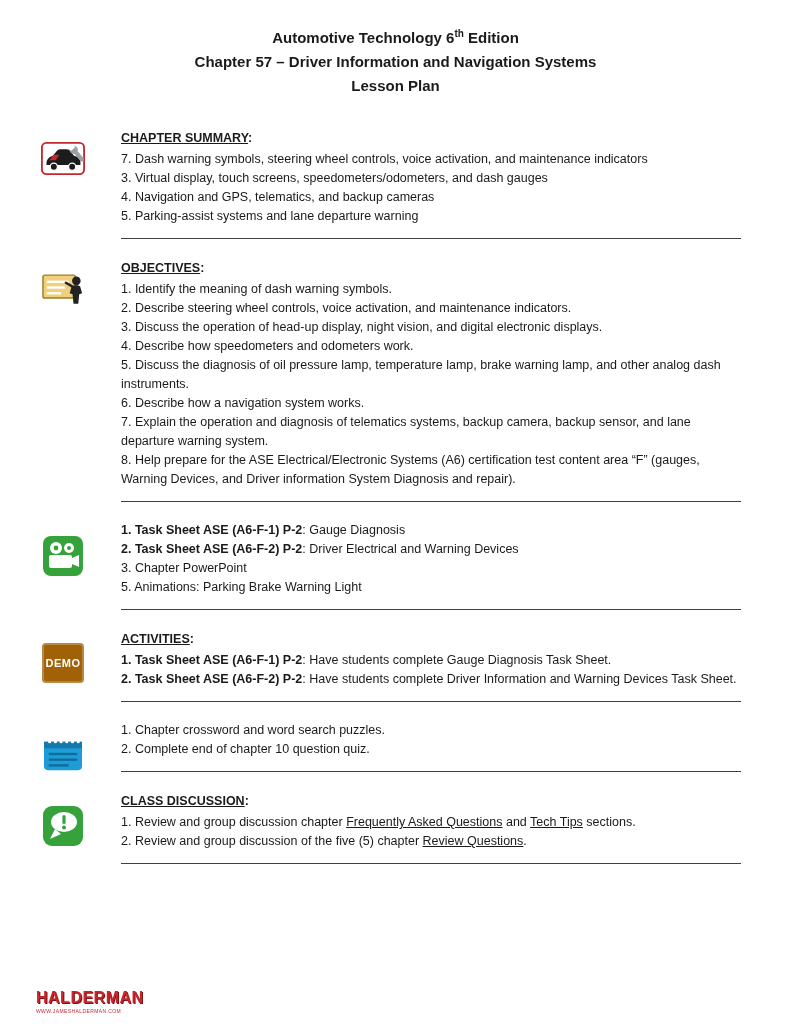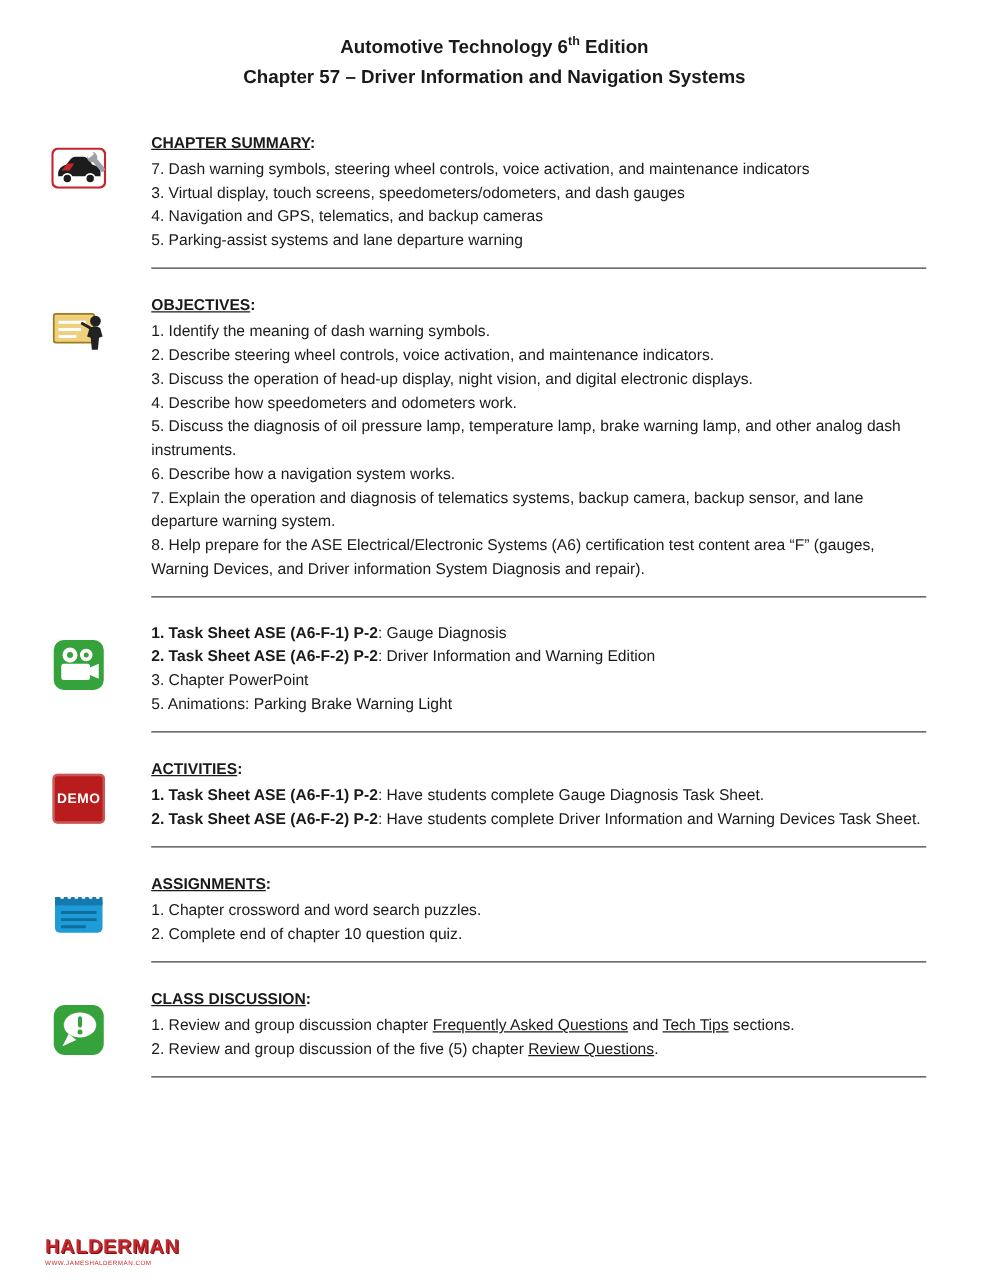--- a/index.html
+++ b/index.html
@@ -12,35 +12,36 @@
   .page-header sup { font-size:10px; vertical-align:super; }
   .content { margin:30px 0 0 121px; width:620px; }
   .sec { position:relative; }
   .sec h2 { font-size:12.5px; font-weight:bold; line-height:20px; margin-bottom:2px; }
   .u { text-decoration:underline; }
   .item { font-size:12.5px; line-height:19px; }
   .item b { font-weight:bold; }
   .rule { border-top:1px solid #404040; margin:12px 0 19px 0; height:0; }
   .icon-wrap { position:absolute; left:-83px; top:14px; width:50px; display:flex; justify-content:center; }
   .demo-icon {
-    width:42px; height:40px; background:#b91c1c; border-radius:4px;
+    width:42px; height:40px; background:#a16207; border-radius:4px;
     display:flex; align-items:center; justify-content:center;
     color:#ffffff; font-weight:bold; font-size:11px; letter-spacing:0.5px;
     box-shadow:inset 0 0 0 2px rgba(255,255,255,0.25);
   }
   .doc-footer { position:absolute; left:36px; bottom:10px; }
   .logo { color:#c4272e; font-weight:bold; font-size:16px; letter-spacing:0.5px; text-shadow:1px 1px 0 #82100f;margin-top:47px; }
   .tagline { color:#c4272e; font-size:5px; letter-spacing:0.4px; margin-top:1px; }
 </style>
 </head>
 <body>
 
 <header class="page-header">
   <div><span>Automotive Technology 6</span><sup>th</sup><span> Edition</span></div>
   <div>Chapter 57 – Driver Information and Navigation Systems</div>
+  <div>Lesson Plan</div>
 </header>
 
 <main class="content">
 
   <section class="sec">
     <div class="icon-wrap">
       <svg width="44" height="33" viewBox="0 0 48 36">
         <rect x="1" y="1" width="46" height="34" rx="5" fill="#ffffff" stroke="#c4272e" stroke-width="2"></rect>
         <path d="M6 23c0-4 3-7 7-8l4-5c1-1 2-2 4-2h7c2 0 3 1 4 2l4 5c4 1 7 3 7 7v3H6z" fill="#1c1c1c"></path>
         <path d="M9 20l5-6h6l-4 6z" fill="#c4272e"></path>
@@ -91,21 +92,21 @@
         <rect x="1" y="1" width="40" height="40" rx="8" fill="#35a23b"></rect>
         <circle cx="14" cy="13" r="6" fill="#ffffff"></circle>
           <circle cx="14" cy="13" r="2.4" fill="#35a23b"></circle>
         <circle cx="27" cy="13" r="5" fill="#ffffff"></circle>
           <circle cx="27" cy="13" r="2" fill="#35a23b"></circle>
         <rect x="7" y="20" width="23" height="13" rx="2" fill="#ffffff"></rect>
         <path d="M30 23l7-3v12l-7-3z" fill="#ffffff"></path>
       </svg>
     </div>
     <div class="item"><b>1. Task Sheet ASE (A6-F-1) P-2</b><span>: Gauge Diagnosis</span></div>
-    <div class="item"><b>2. Task Sheet ASE (A6-F-2) P-2</b><span>: Driver Information and Warning Edition</span></div>
+    <div class="item"><b>2. Task Sheet ASE (A6-F-2) P-2</b><span>: Driver Electrical and Warning Devices</span></div>
     <div class="item">3. Chapter PowerPoint</div>
     <div class="item">5. Animations: Parking Brake Warning Light</div>
     <div class="rule"></div>
   </section>
 
   <section class="sec">
     <div class="icon-wrap">
       <div class="demo-icon">
           <span>DEMO</span>
         </div>
@@ -125,21 +126,20 @@
           <circle cx="14" cy="7" r="1.7" fill="#ffffff"></circle>
           <circle cx="20" cy="7" r="1.7" fill="#ffffff"></circle>
           <circle cx="26" cy="7" r="1.7" fill="#ffffff"></circle>
           <circle cx="32" cy="7" r="1.7" fill="#ffffff"></circle>
           <circle cx="38" cy="7" r="1.7" fill="#ffffff"></circle>
         <line x1="7" y1="20" x2="37" y2="20" stroke="#0f6d9e" stroke-width="2.5"></line>
         <line x1="7" y1="26" x2="37" y2="26" stroke="#0f6d9e" stroke-width="2.5"></line>
         <line x1="7" y1="32" x2="28" y2="32" stroke="#0f6d9e" stroke-width="2.5"></line>
       </svg>
     </div>
-    <h2><span class="u">ASSIGNMENTS</span><span>:</span></h2>
     <div class="item">1. Chapter crossword and word search puzzles.</div>
     <div class="item">2. Complete end of chapter 10 question quiz.</div>
     <div class="rule"></div>
   </section>
 
   <section class="sec">
     <div class="icon-wrap">
       <svg width="42" height="42" viewBox="0 0 42 42">
         <rect x="1" y="1" width="40" height="40" rx="9" fill="#35a23b"></rect>
         <ellipse cx="22" cy="17" rx="13" ry="10" fill="#ffffff"></ellipse>

